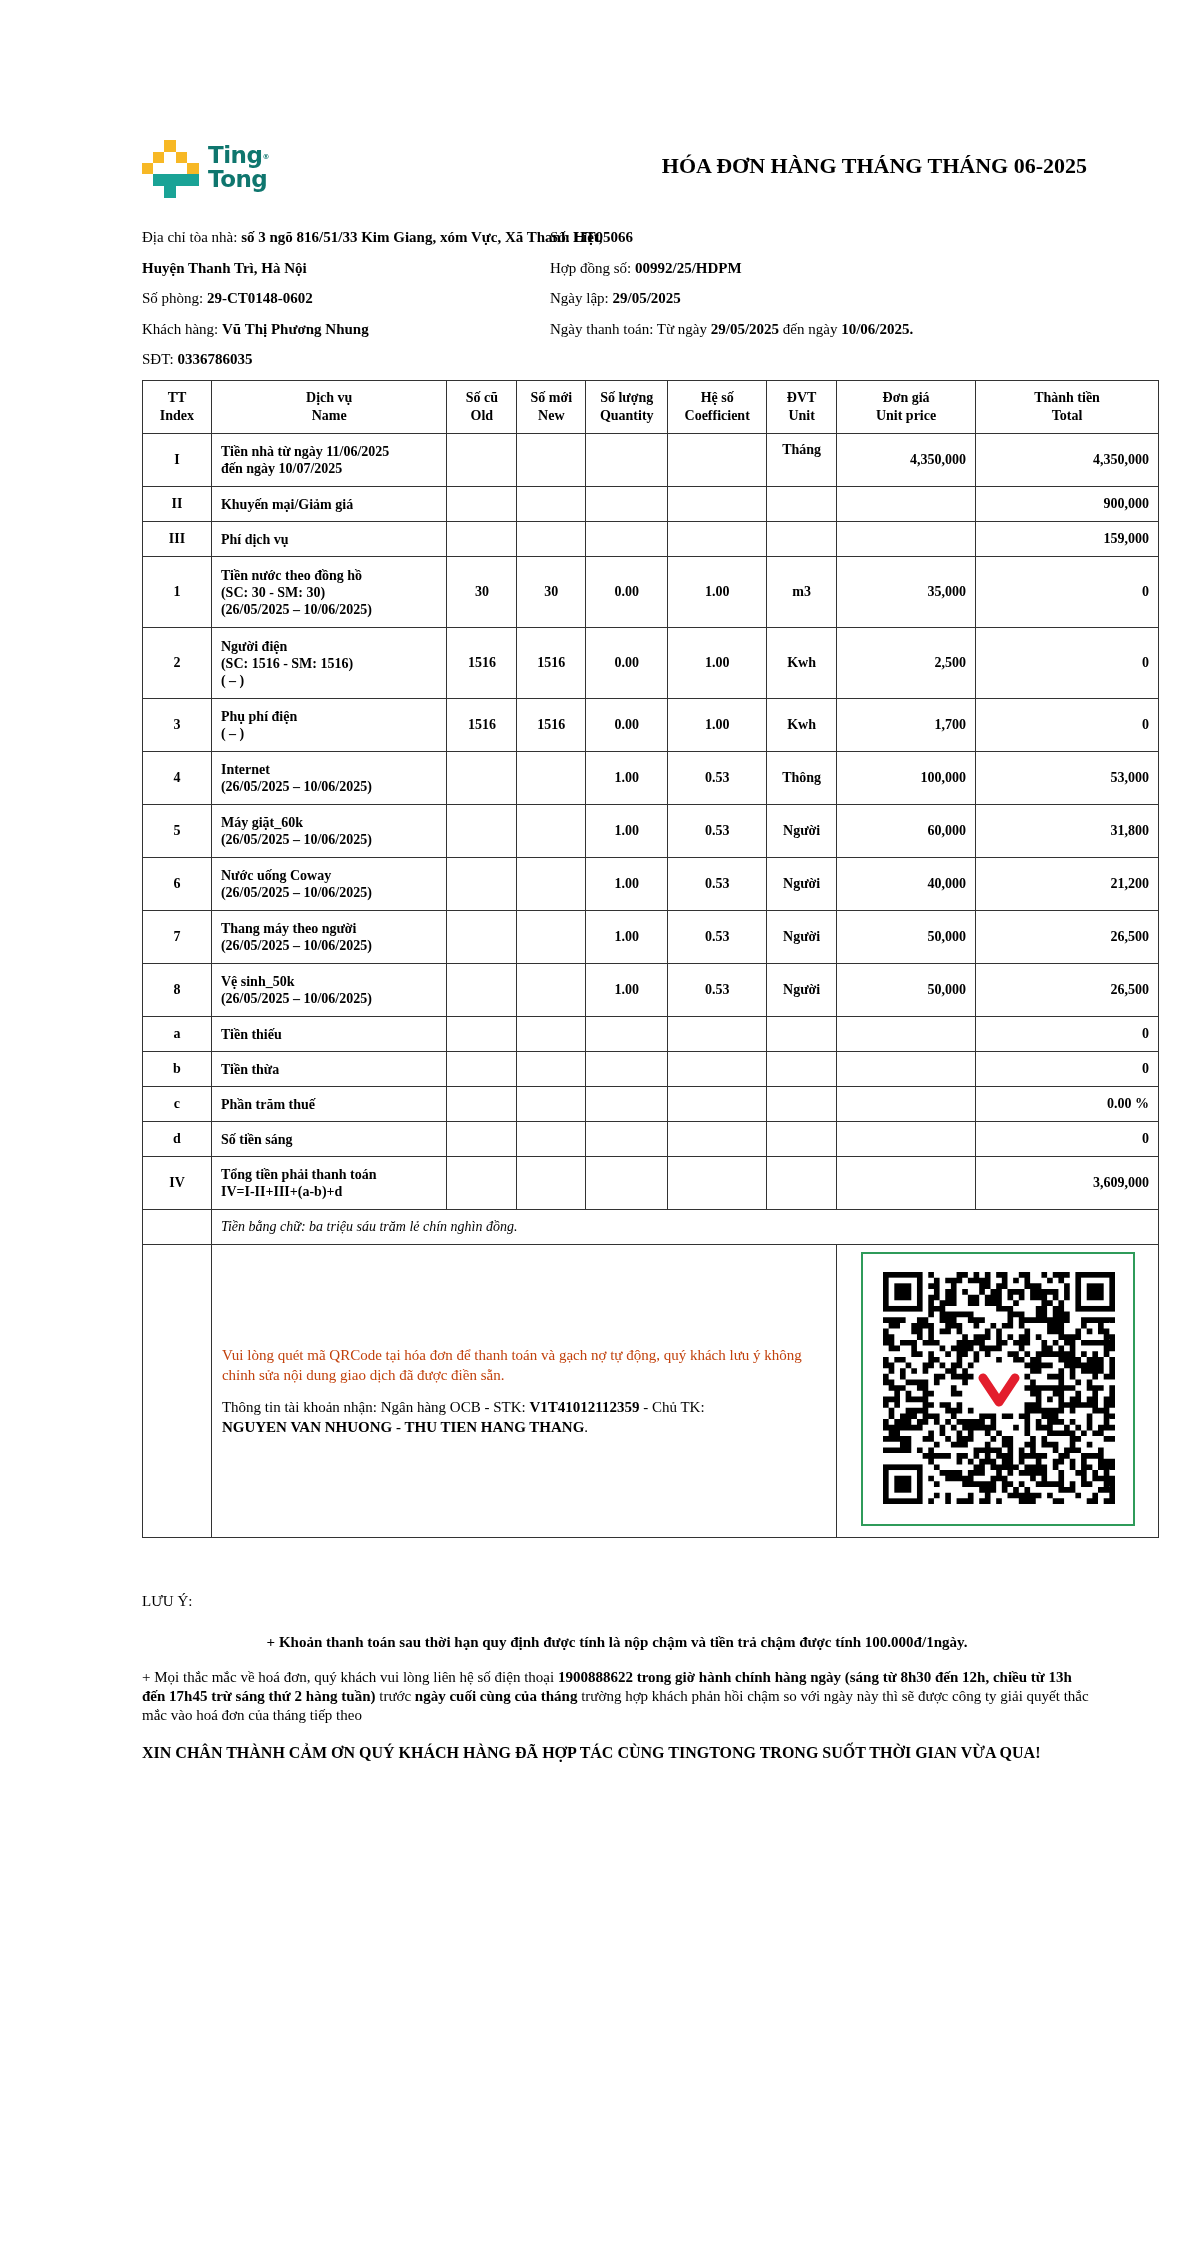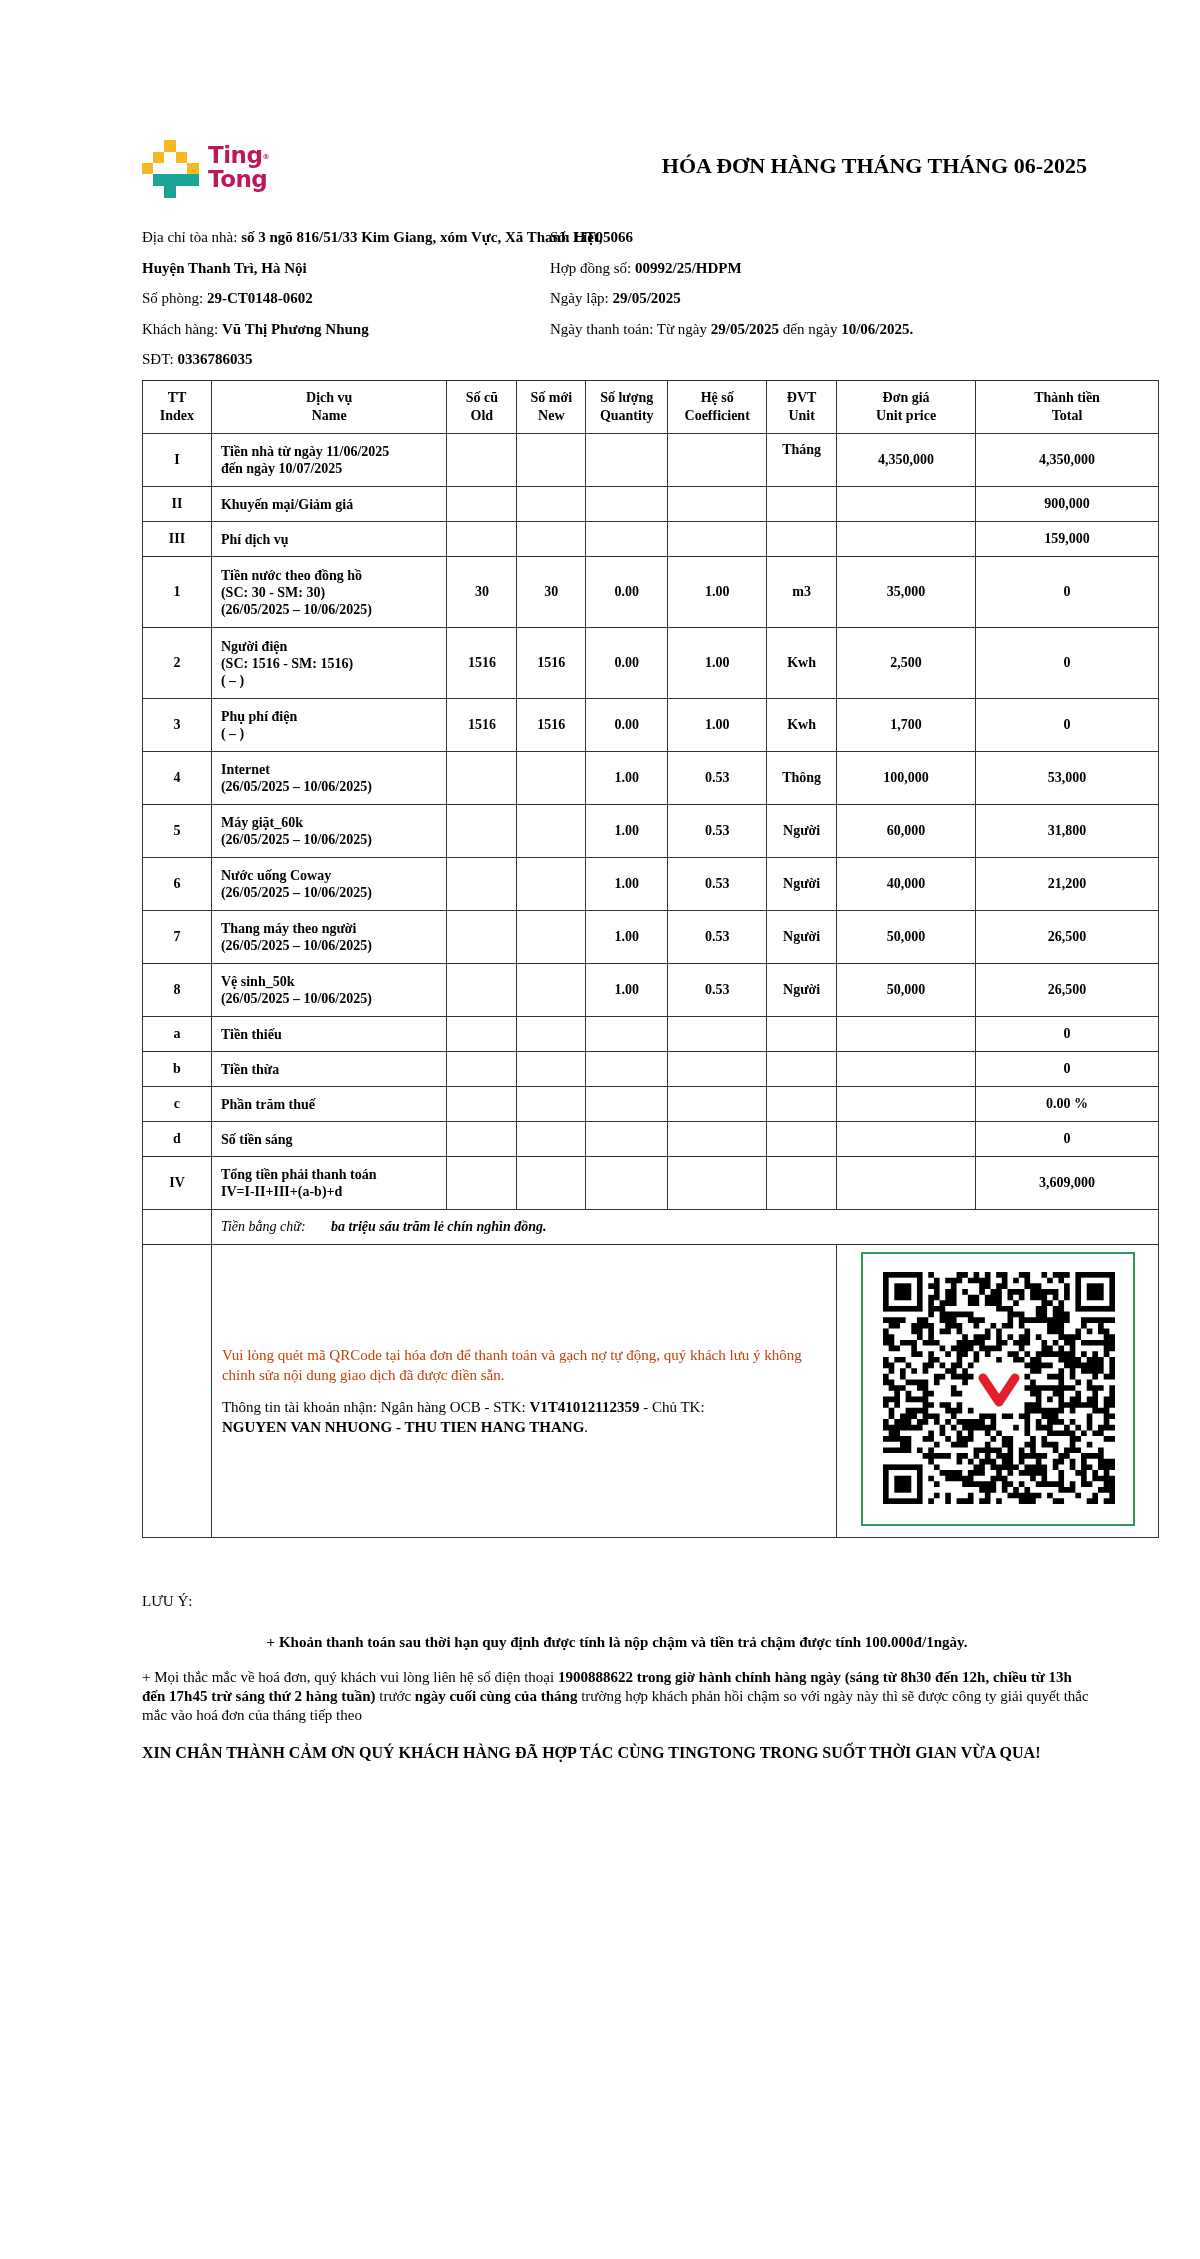--- a/index.html
+++ b/index.html
@@ -1,37 +1,37 @@
 <!DOCTYPE html>
 <html><head>
 <meta charset="utf-8">
 <style>
   html, body { margin: 0; padding: 0; background: #ffffff; }
   body { width: 1200px; height: 2259px; position: relative; font-family: "Liberation Serif", "DejaVu Serif", serif; color: #000; }
   .page { position: absolute; left: 0; top: 0; width: 1200px; height: 2259px; }
   .logo { position: absolute; left: 142px; top: 140px; width: 140px; height: 60px; }
-  .logo-text { position: absolute; left: 66px; top: 3px; font-family: "DejaVu Sans", sans-serif; font-weight: bold; color: #be185d; font-size: 23px; line-height: 24px; letter-spacing: -0.5px; }
+  .logo-text { position: absolute; left: 66px; top: 3px; font-family: "DejaVu Sans", sans-serif; font-weight: bold; color: #0f766e; font-size: 23px; line-height: 24px; letter-spacing: -0.5px; }
   .logo-text sup { font-size: 7px; vertical-align: top; position: relative; top: 2px; }
   .title { position: absolute; right: 113px; top: 152px; width: 520px; text-align: right; font-weight: bold; font-size: 22px; line-height: 28px; }
   .info-left { position: absolute; left: 142px; top: 222px; width: 480px; font-size: 15px; line-height: 30.5px; }
   .info-right { position: absolute; right: 130px; top: 222px; width: 520px; text-align: left; font-size: 15px; line-height: 30.5px; }
   b { font-weight: bold; }
   table.inv { position: absolute; left: 142px; top: 380px; width: 1017px; border-collapse: collapse; font-size: 14px; font-weight: bold; }
   table.inv td, table.inv th { border: 1.5px solid #333; padding: 0 9px; vertical-align: middle; }
   table.inv th { text-align: center; font-weight: bold; height: 52px; line-height: 18px; }
   .c-idx { text-align: center; }
   .c-name { text-align: left; line-height: 17px; }
   .c-num { text-align: center; }
-  .c-r { text-align: center; }
+  .c-r { text-align: right; }
   .unit-top { vertical-align: top !important; padding-top: 8px !important; text-align: center; }
   .h2 { height: 34px; }
   .h3 { height: 52px; }
   .h4 { height: 70px; }
   .words { font-weight: normal; font-style: italic; }
-  .words b { font-weight: bold; font-style: italic; margin-left: 22px; }
+  .words b { font-weight: normal; font-style: italic; }
   .qr-row td { height: 292px; }
   .pay-text { font-weight: normal; font-size: 15px; line-height: 20px; padding: 0 10px !important; }
   .red { color: #c2410c; margin-bottom: 12px; }
   .qr-cell { text-align: center; padding: 0 !important; }
   .qr-frame { display: inline-block; width: 274px; height: 274px; border: 2px solid #2f9b5a; box-sizing: border-box; position: relative; background: #fff; }
   .qr-frame svg { position: absolute; left: 20px; top: 18px; }
   .notes { position: absolute; left: 142px; top: 1592px; width: 950px; font-size: 15px; line-height: 19px; }
   .notes p { margin: 0; }
   .n1 { margin-bottom: 22px !important; }
   .n2 { margin-bottom: 16px !important; font-weight: bold; text-align: center; }

